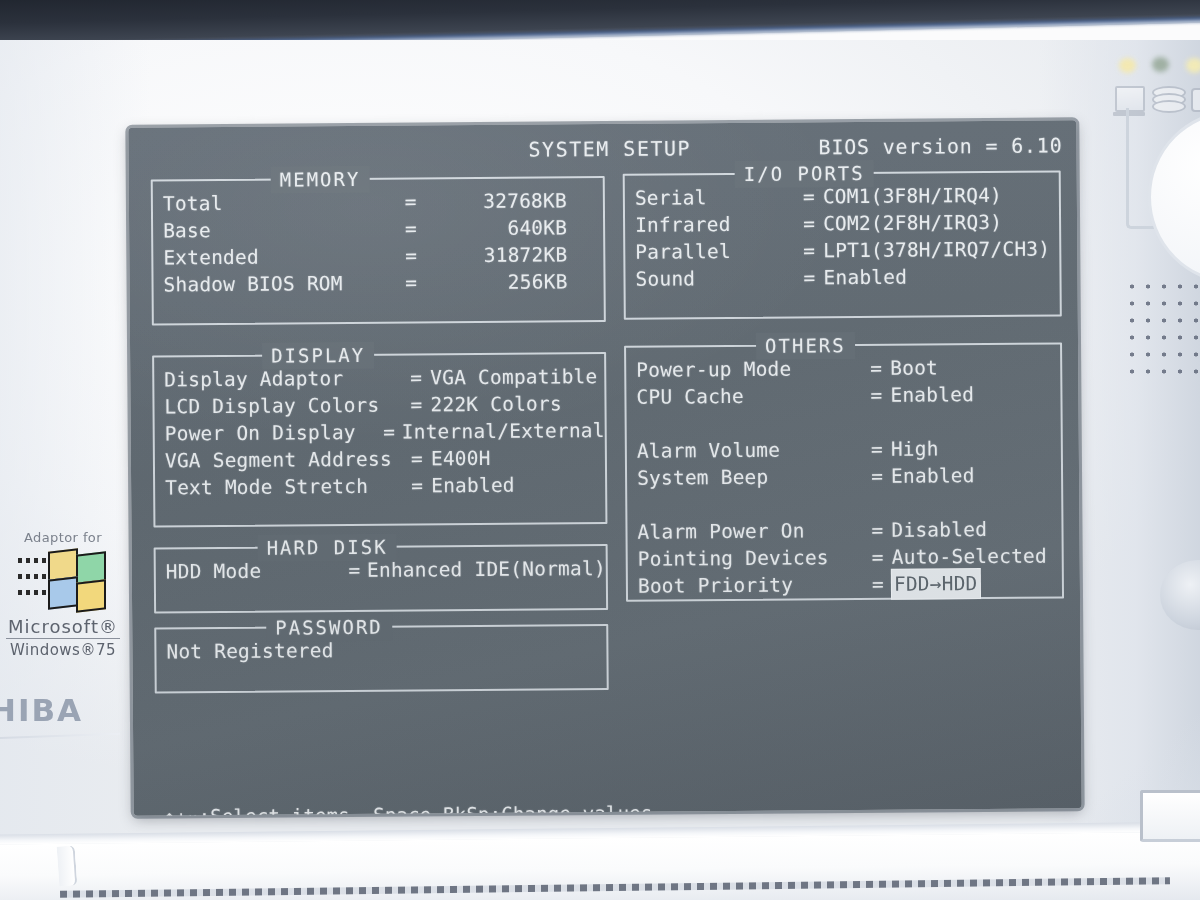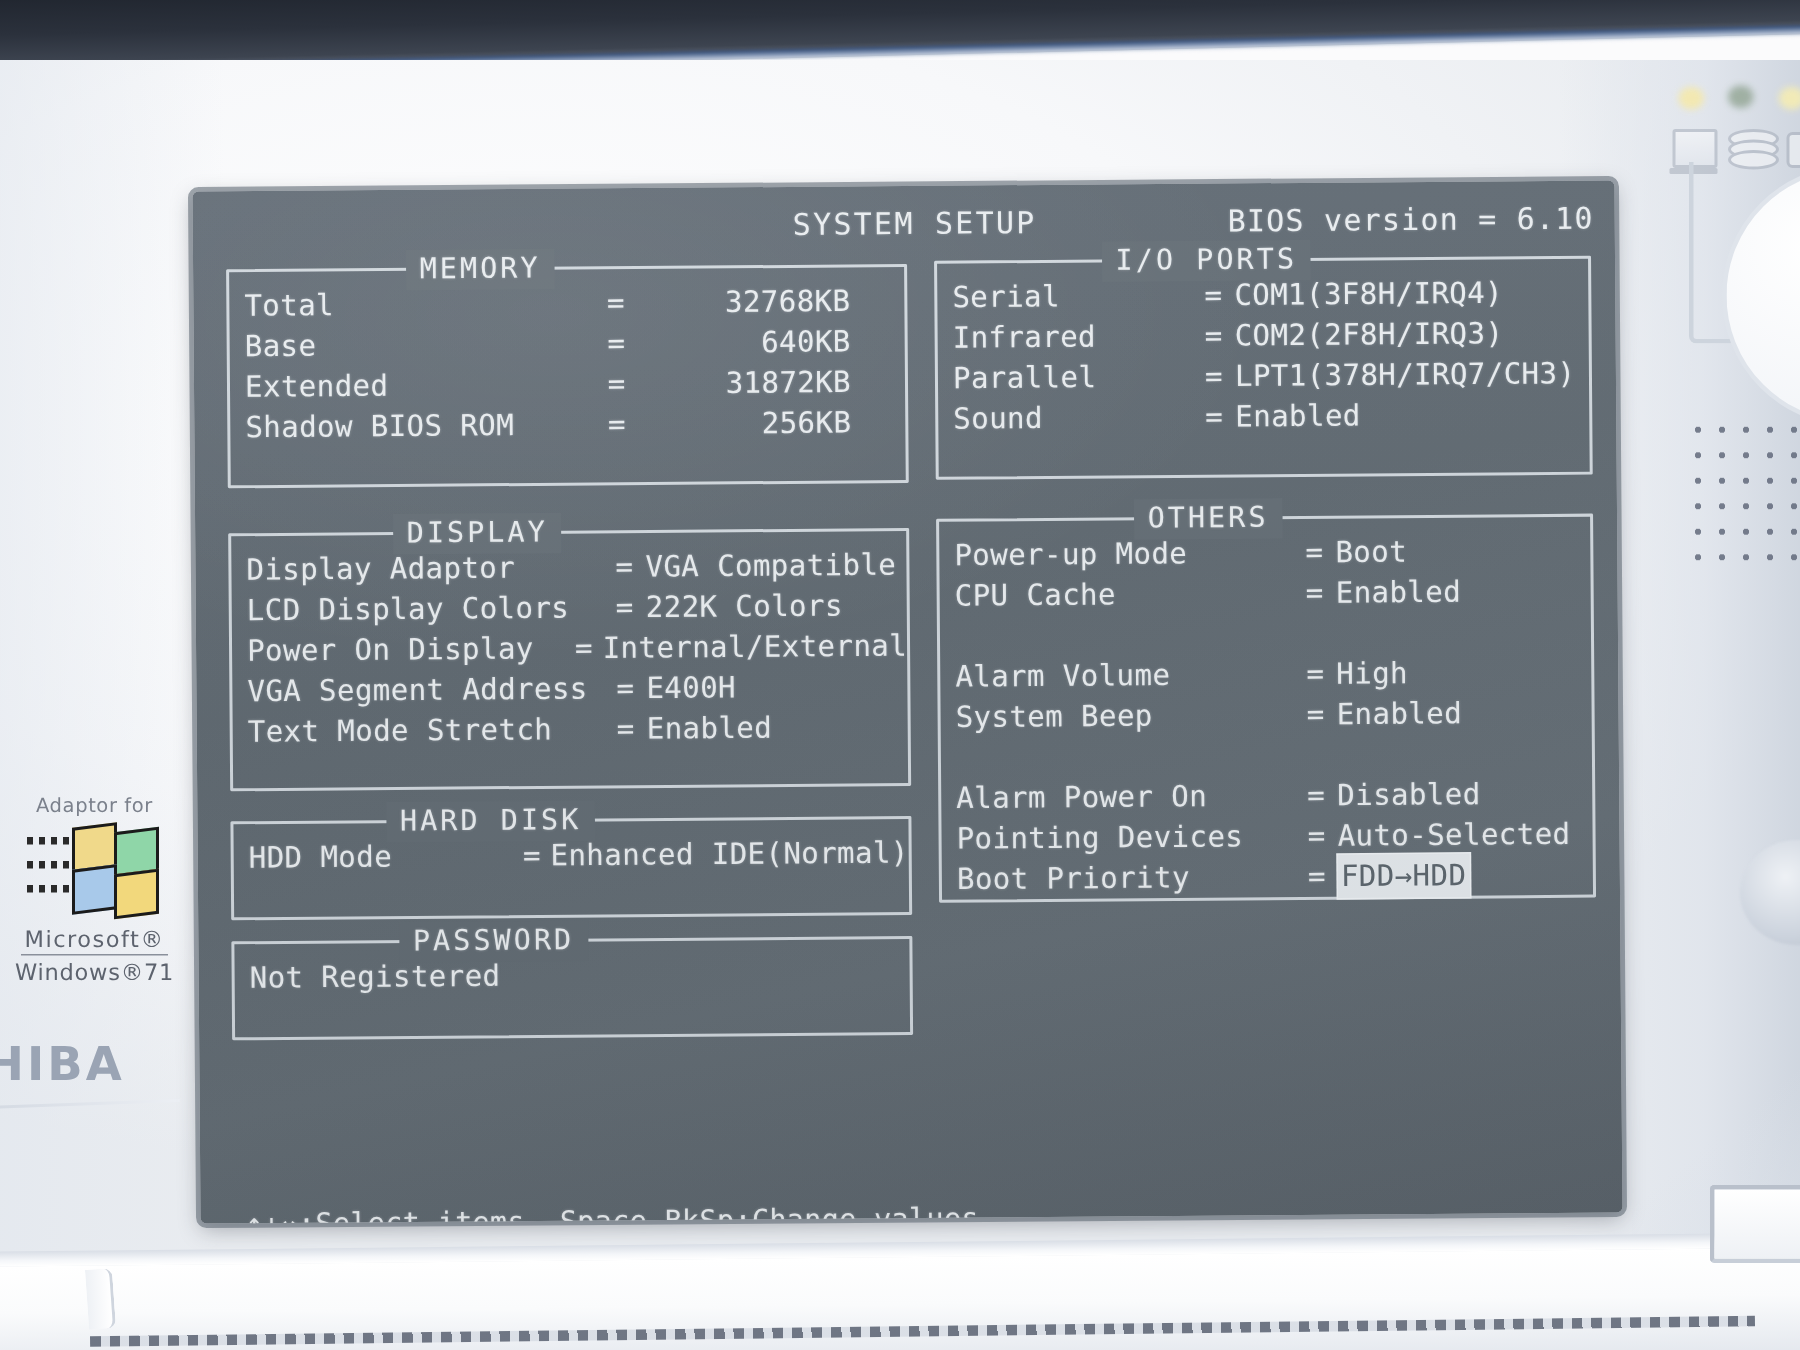--- a/index.html
+++ b/index.html
@@ -130,21 +130,21 @@
   .flag-streak {
     position: absolute;
     left: 2px;
     height: 5px;
     background: repeating-linear-gradient(90deg,#2a2a2a 0 4px, transparent 4px 8px);
   }
   .fs1 { top: 10px; width: 30px; }
   .fs2 { top: 26px; width: 30px; }
   .fs3 { top: 42px; width: 30px; }
   .brand-ms {
-    font-size: 15px;
+    font-size: 18px;
     letter-spacing: 1px;
     color: #5d636e;
     border-bottom: 1.5px solid #8a909b;
     display: inline-block;
     padding: 0 2px 1px 2px;
     text-align: center;
   }
   .brand-w95 {
     font-size: 15px;
     letter-spacing: 0.5px;
@@ -406,21 +406,21 @@
     <div class="win-flag">
       <div class="flag-streak fs1"></div>
       <div class="flag-streak fs2"></div>
       <div class="flag-streak fs3"></div>
       <div class="flag-pane fp1"></div>
       <div class="flag-pane fp2"></div>
       <div class="flag-pane fp3"></div>
       <div class="flag-pane fp4"></div>
     </div>
     <div class="brand-ms">Microsoft®</div>
-    <div class="brand-w95">Windows®71</div>
+    <div class="brand-w95">Windows®75</div>
   </div>
   <div class="brand-toshiba">HIBA</div>
   <div class="bezel-line"></div>
 
   <div class="led led-a"></div>
   <div class="led led-b"></div>
   <div class="led led-c"></div>
   <div class="bezel-icon icon-screen"></div>
   <div class="bezel-icon icon-disk">
       <i></i>

